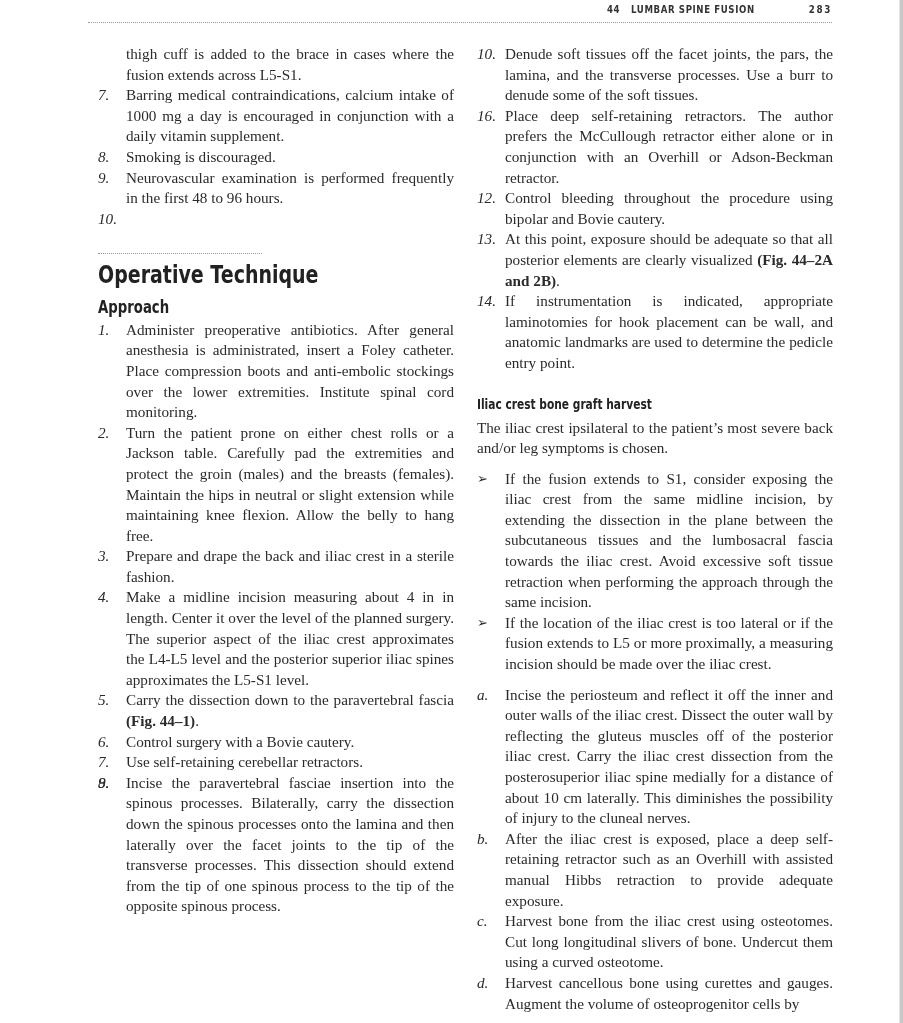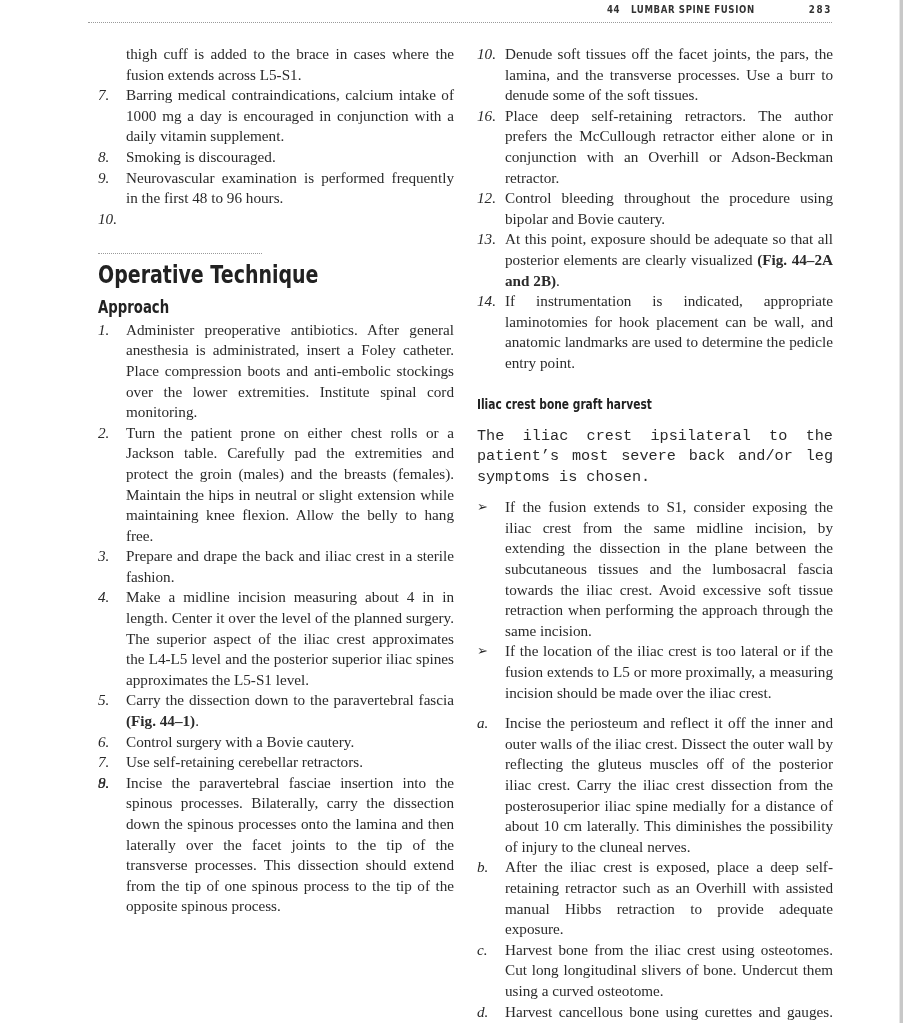--- a/index.html
+++ b/index.html
@@ -41,21 +41,21 @@
       transform: scaleX(0.76); transform-origin: left top; white-space: nowrap; margin-top: 6px; color: #222;
     }
     .h2 {
       font-family: "DejaVu Sans", sans-serif; font-weight: bold; font-size: 17px; line-height: 22px;
       transform: scaleX(0.78); transform-origin: left top; white-space: nowrap; margin-top: 6px; color: #222;
     }
     .h3 {
       font-family: "DejaVu Sans", sans-serif; font-weight: bold; font-size: 14px; line-height: 20px;
       transform: scaleX(0.76); transform-origin: left top; white-space: nowrap; margin-top: 20px; color: #222;
     }
-    .para { text-align: justify; margin-top: 12px; font-family: Liberation Mono, monospace; }
+    .para { text-align: justify; margin-top: 4px; }
     .bullets { margin-top: 10px; }
     .bullet { position: relative; padding-left: 28px; text-align: justify; }
     .bullet .arrow { position: absolute; left: 0; top: 0; font-family: "DejaVu Sans", sans-serif; font-size: 13px; }
     .alpha-list { margin-top: 10px; }
     b { font-weight: bold; }
   </style>
 </head>
 <body>
 
 <div class="page-edge"></div>

